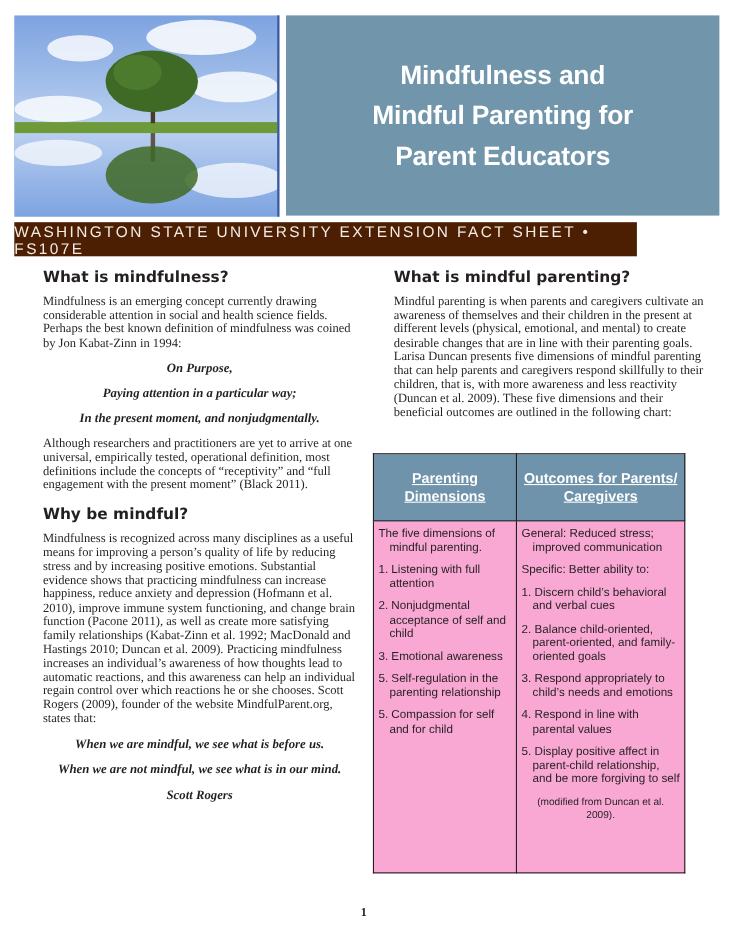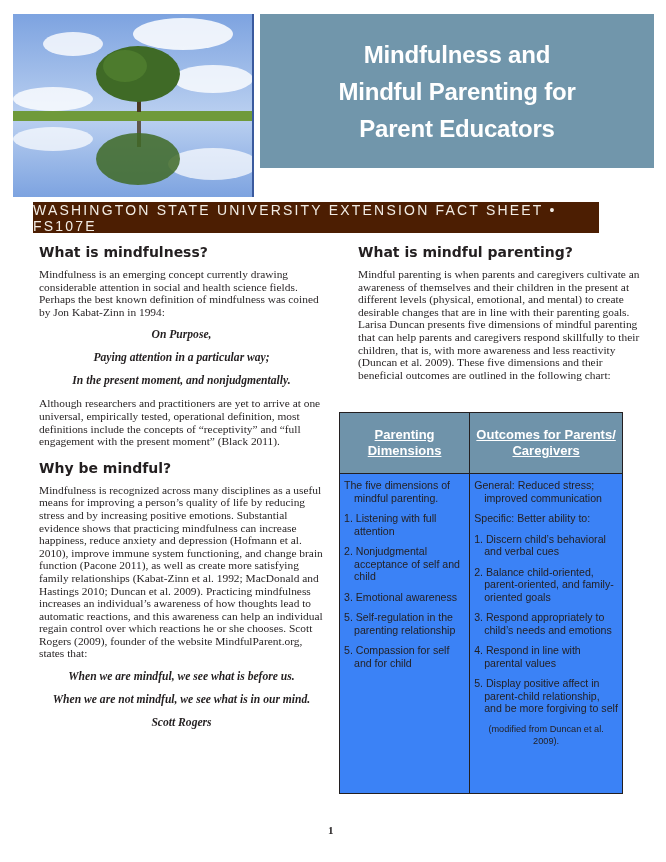--- a/index.html
+++ b/index.html
@@ -1,30 +1,30 @@
 <!DOCTYPE html>
 <html><head>
 <meta charset="utf-8">
 <style>
   html, body { margin:0; padding:0; background:#ffffff; }
   body { width:666px; height:862px; position:relative; overflow:hidden; font-family:"Liberation Serif", serif; color:#231f20; }
   .hero-img { position:absolute; left:13px; top:14px; width:239px; height:183px; overflow:hidden; background:#8fb3e8; border-right:2px solid #3a5a9e; }
   .hero-img svg { display:block; }
-  .title-box { position:absolute; left:260px; top:14px; width:394px; height:154px; background:#7196ab; color:#fff; display:flex; align-items:center; justify-content:center; text-align:center; }
+  .title-box { position:absolute; left:260px; top:14px; width:394px; height:182px; background:#7196ab; color:#fff; display:flex; align-items:center; justify-content:center; text-align:center; }
   .title-box h1 { margin:0; font-family:"Liberation Sans", sans-serif; font-weight:bold; font-size:24px; line-height:37px; letter-spacing:-0.2px; }
-  .banner { position:absolute; left:13px; top:202px; width:566px; height:31px; background:#4c1e02; color:#f2ece4; display:flex; align-items:center; justify-content:center; font-family:"Liberation Sans", sans-serif; font-size:14px; letter-spacing:2.2px;margin-left:20px; }
+  .banner { position:absolute; left:13px; top:202px; width:566px; height:31px; background:#4c1e02; color:#f2ece4; display:flex; align-items:center; justify-content:center; font-family:"Liberation Sans", sans-serif; font-size:14px; letter-spacing:2.2px; }
   .col-left { position:absolute; left:39px; top:244px; width:285px; }
   .col-right { position:absolute; left:358px; top:244px; width:290px; }
   h2 { font-family:"DejaVu Sans", sans-serif; font-weight:bold; font-size:14px; margin:0 0 8px 0; color:#231f20; }
   p { margin:0; font-size:11.4px; line-height:12.6px; }
   .quote { text-align:center; font-style:italic; font-weight:bold; font-size:11.6px; margin:10px 0 0 0; line-height:13px; }
   .gap { height:10px; }
   table.chart { position:absolute; left:339px; top:412px; width:284px; height:382px; border-collapse:collapse; border:1.5px solid #231f20; font-family:"Liberation Sans", sans-serif; }
   table.chart th { background:#6f93aa; color:#fff; font-size:13px; line-height:16px; font-weight:bold; height:60px; border:1.5px solid #231f20; text-decoration:underline; vertical-align:middle; padding:0 4px; }
-  table.chart td { background:#3b82f6; border:1.5px solid #231f20; vertical-align:top; font-size:10.6px; line-height:12.5px; padding:5px 4px 4px 4px; color:#231f20; }
+  table.chart td { background:#f9a8d4; border:1.5px solid #231f20; vertical-align:top; font-size:10.6px; line-height:12.5px; padding:5px 4px 4px 4px; color:#231f20; }
   .item { padding-left:10px; text-indent:-10px; margin-bottom:8px; }
   .note { font-size:9.2px; text-align:center; margin-top:4px; }
   .page-num { position:absolute; left:328px; top:824px; font-size:11px; font-weight:bold; }
 </style>
 </head>
 <body>
 
 <div class="hero-img">
   <svg width="239" height="183" viewBox="0 0 239 183">
     <defs>

